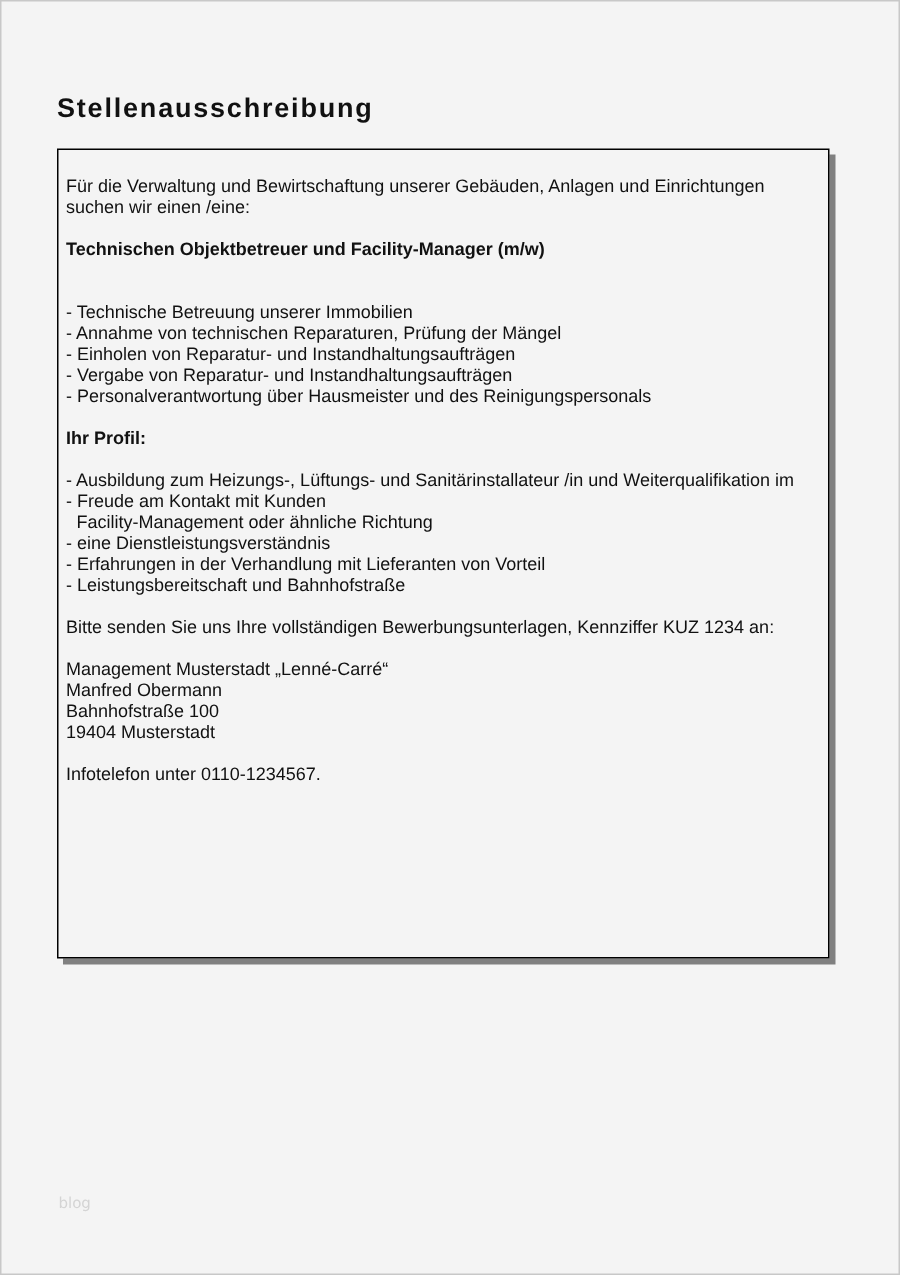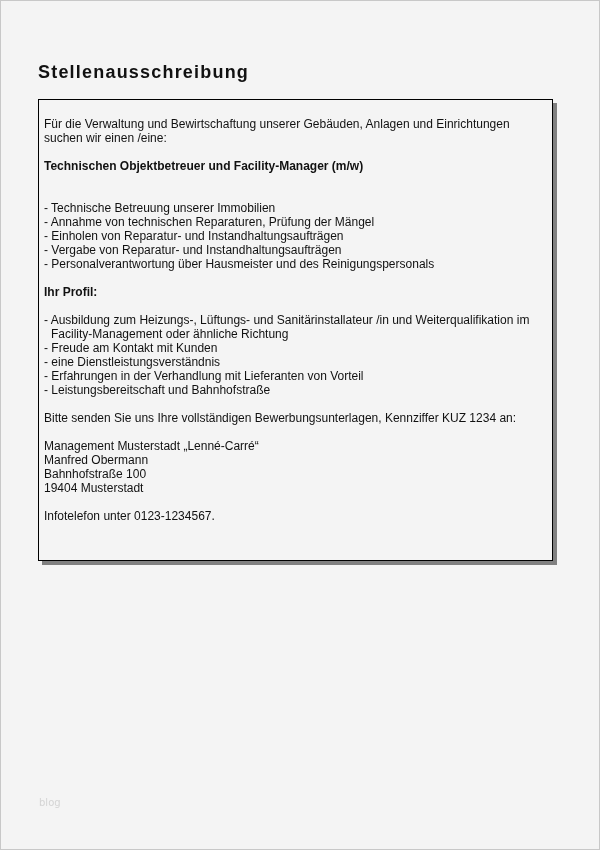--- a/index.html
+++ b/index.html
@@ -20,21 +20,21 @@
     .title {
       position: absolute; left: 38px; top: 62px;
       font-family: "Liberation Sans", sans-serif;
       font-weight: bold; font-size: 18px;
       letter-spacing: 1.2px;
       color: #111;
       margin: 0;
     }
     .box {
       position: absolute; left: 38px; top: 99px;
-      width: 515px; height: 462px;
+      width: 515px; height: 540px;
       border: 1px solid #000;
       background: #f4f4f4;
       box-shadow: 4px 4px 0 #808080;
       box-sizing: border-box;
       padding: 17px 0 0 5px;
       font-size: 12px;
       line-height: 14px;
     }
     .line { display: block; white-space: nowrap; min-height: 14px; }
     .gap { height: 14px; }
@@ -63,29 +63,29 @@
   <div class="gap"></div>
   <span class="line">- Technische Betreuung unserer Immobilien</span>
   <span class="line">- Annahme von technischen Reparaturen, Prüfung der Mängel</span>
   <span class="line">- Einholen von Reparatur- und Instandhaltungsaufträgen</span>
   <span class="line">- Vergabe von Reparatur- und Instandhaltungsaufträgen</span>
   <span class="line">- Personalverantwortung über Hausmeister und des Reinigungspersonals</span>
   <div class="gap"></div>
   <span class="line bold">Ihr Profil:</span>
   <div class="gap"></div>
   <span class="line">- Ausbildung zum Heizungs-, Lüftungs- und Sanitärinstallateur /in und Weiterqualifikation im</span>
+  <span class="line">- Freude am Kontakt mit Kunden</span>
   <span class="line indent">Facility-Management oder ähnliche Richtung</span>
-  <span class="line">- Freude am Kontakt mit Kunden</span>
   <span class="line">- eine Dienstleistungsverständnis</span>
   <span class="line">- Erfahrungen in der Verhandlung mit Lieferanten von Vorteil</span>
   <span class="line">- Leistungsbereitschaft und Bahnhofstraße</span>
   <div class="gap"></div>
   <span class="line">Bitte senden Sie uns Ihre vollständigen Bewerbungsunterlagen, Kennziffer KUZ 1234 an:</span>
   <div class="gap"></div>
   <span class="line">Management Musterstadt „Lenné-Carré“</span>
   <span class="line">Manfred Obermann</span>
   <span class="line">Bahnhofstraße 100</span>
   <span class="line">19404 Musterstadt</span>
   <div class="gap"></div>
-  <span class="line">Infotelefon unter 0123-1234567.</span>
+  <span class="line">Infotelefon unter 0110-1234567.</span>
 </div>
 
 <div class="watermark">blog</div>
 
 </body></html>

